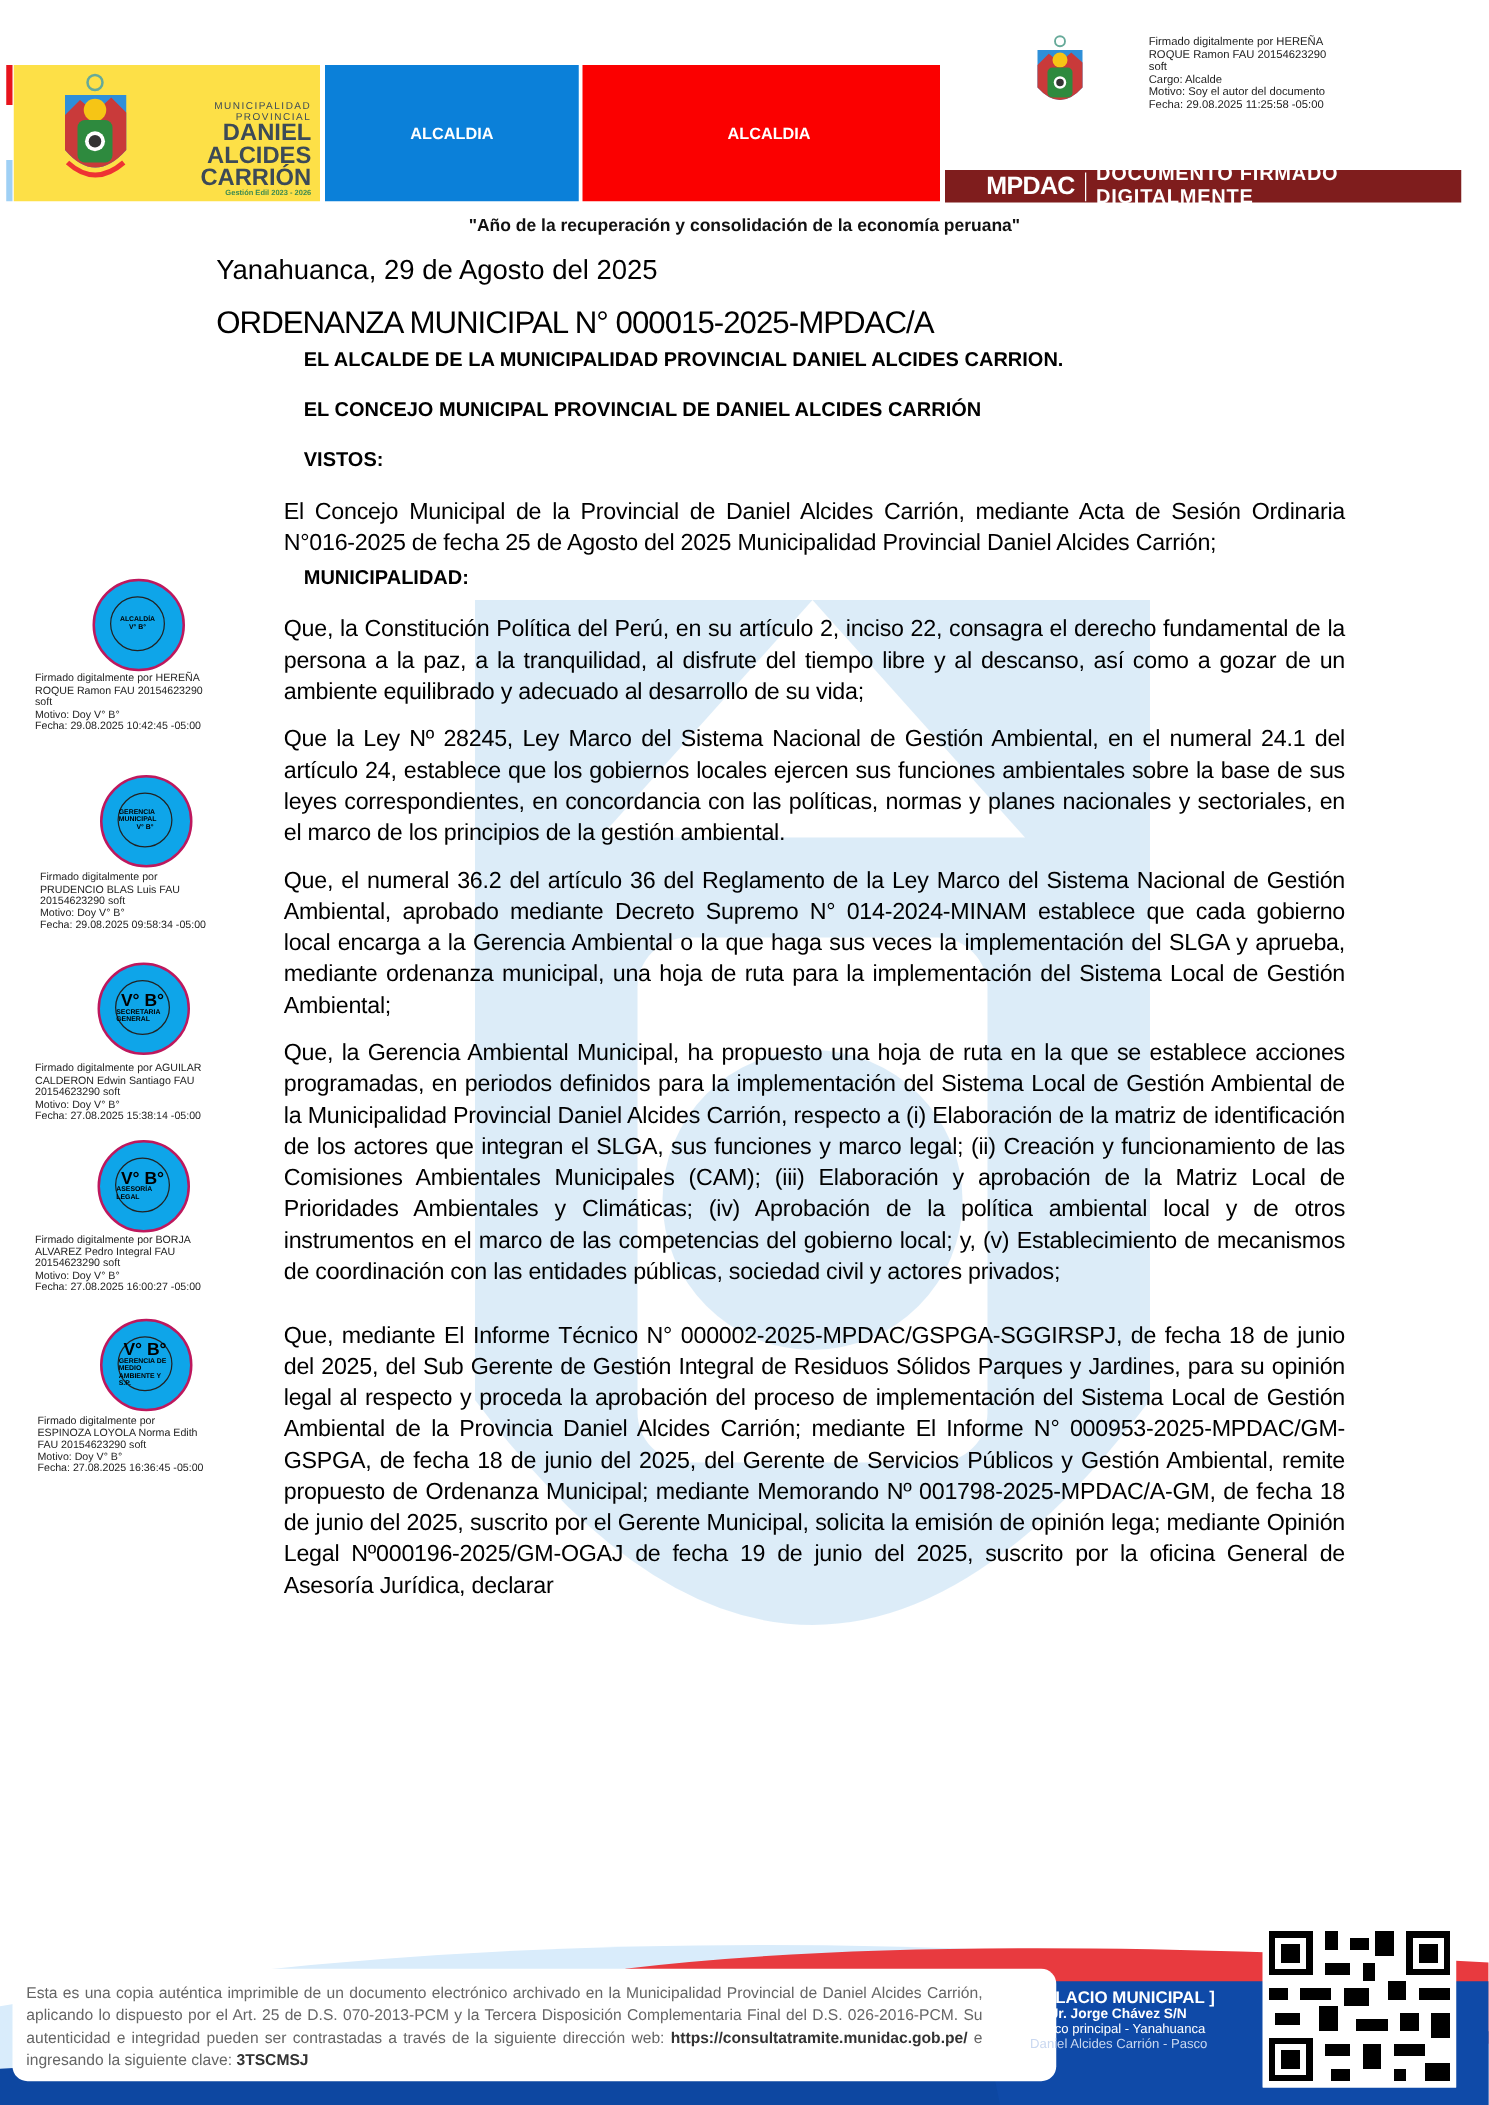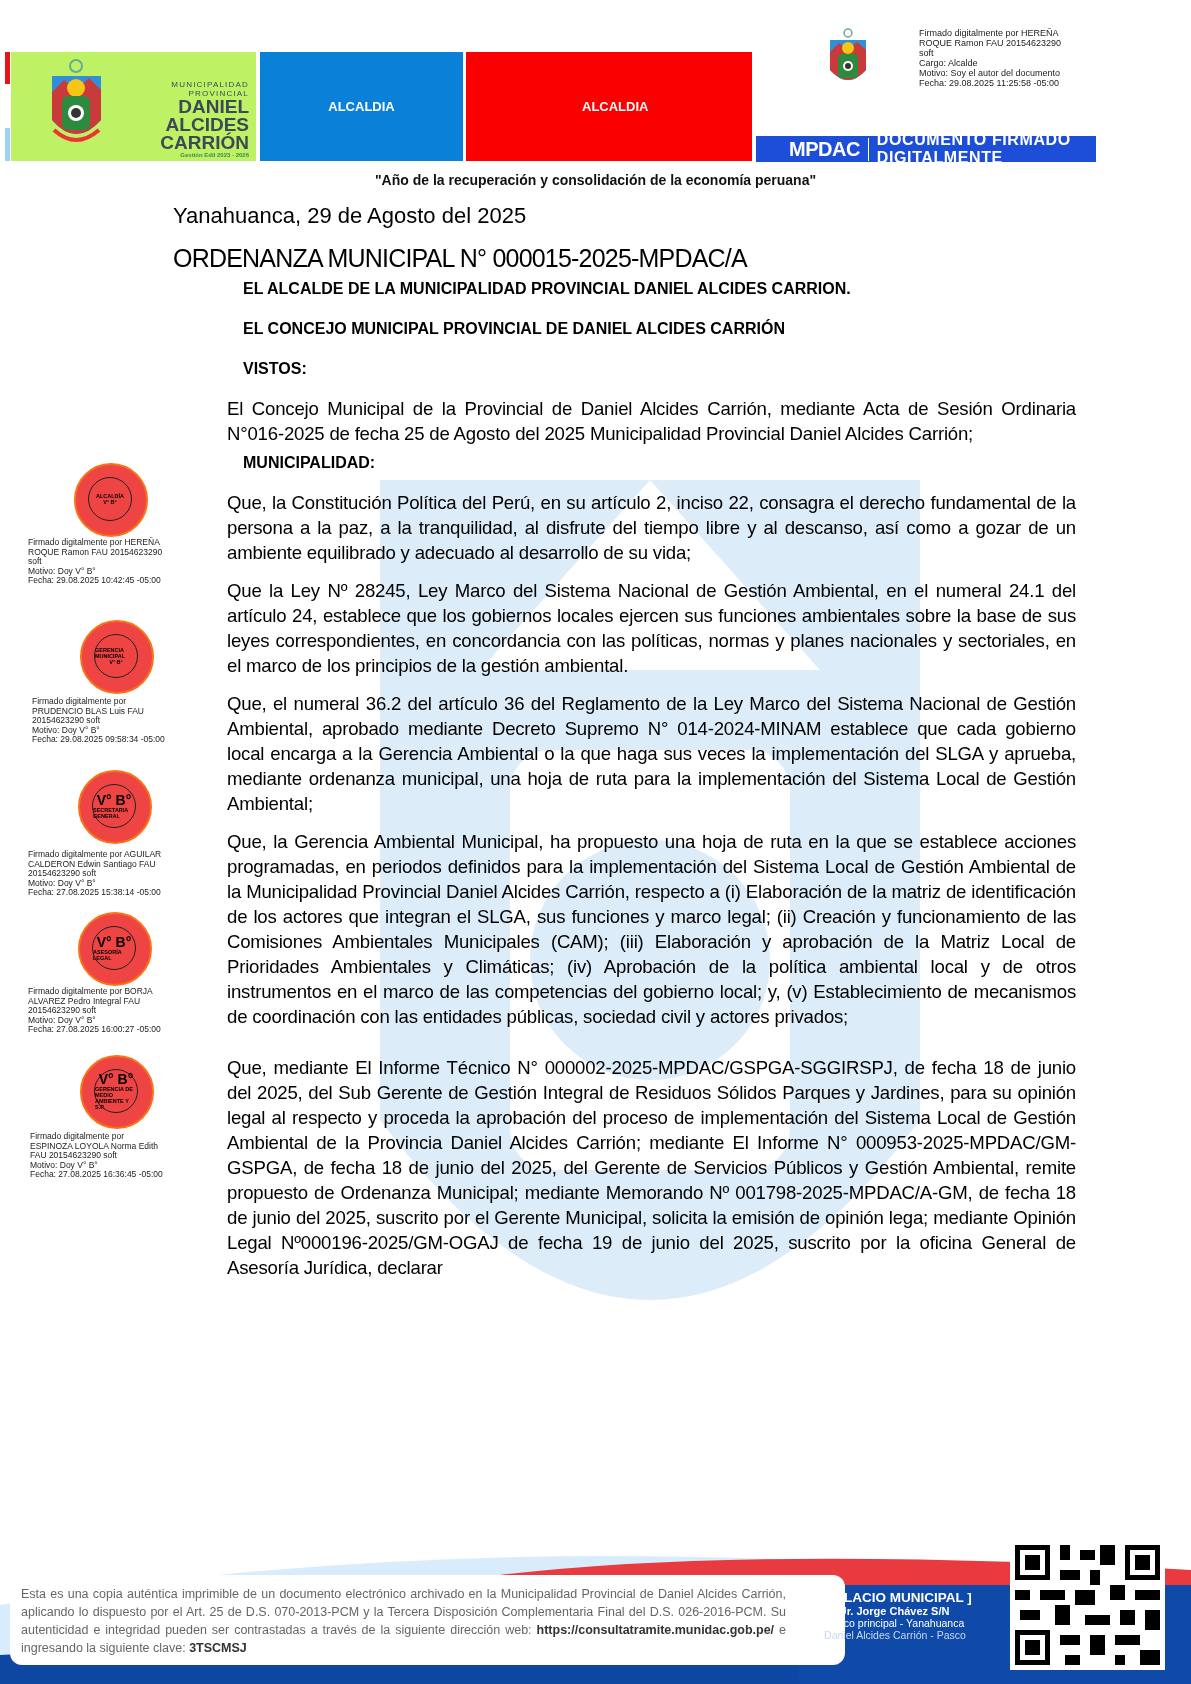--- a/index.html
+++ b/index.html
@@ -2,50 +2,50 @@
 <html><head>
 <meta charset="utf-8">
 <style>
   html, body { margin:0; padding:0; }
   body { width:1191px; height:1684px; position:relative; background:#fff; overflow:hidden;
          font-family:"Liberation Sans", sans-serif; color:#000; }
   .abs { position:absolute; }
   
   .hdr-red-stub { left:5px; top:52px; width:5px; height:32px; background:#e8141c; }
   .hdr-blue-stub { left:5px; top:128px; width:5px; height:33px; background:#9fd0f5; }
-  .logo-panel { left:11px; top:52px; width:245px; height:109px; background:#bef264; }
+  .logo-panel { left:11px; top:52px; width:245px; height:109px; background:#fde047; }
   .crest { left:38px; top:6px; width:55px; height:90px; }
   .logo-text { left:108px; top:28px; width:130px; text-align:right; color:#3c4a57; }
   .logo-text .l1 { font-size:8px; letter-spacing:1.2px; }
   .logo-text .l2 { font-size:19px; font-weight:bold; line-height:18px; }
   .logo-text .l3 { font-size:6px; color:#3c8a52; font-weight:bold; }
   .band-blue { left:260px; top:52px; width:203px; height:109px; background:#0b80d9; color:#fff;
                display:flex; align-items:center; justify-content:center; font-size:13px; font-weight:bold; }
   .band-red { left:466px; top:52px; width:286px; height:109px; background:#fb0000; color:#fff;
               display:flex; align-items:center; font-size:13px; font-weight:bold; }
   .band-red span { margin-left:116px; }
   .sig-top-crest { left:828px; top:28px; width:40px; height:62px; }
   .sig-top-text { left:919px; top:28px; font-size:9px; line-height:10px; color:#222; }
-  .mpdac-bar { left:756px; top:136px; width:340px; height:26px; background:#1d4ed8; color:#fff;
+  .mpdac-bar { left:756px; top:136px; width:413px; height:26px; background:#7f1d1d; color:#fff;
                display:flex; align-items:center; }
   .mpdac-bar .m { font-size:20px; font-weight:bold; margin-left:33px; padding-right:8px;
                   border-right:1px solid #fff; letter-spacing:-0.5px; }
   .mpdac-bar .d { font-size:16px; font-weight:bold; margin-left:8px; letter-spacing:0.6px; }
   .motto { left:0; width:1191px; top:172px; text-align:center; font-size:14px; font-weight:bold; color:#111; }
   .place-date { left:173px; top:203px; font-size:22px; }
   .ord-title { left:173px; top:244px; font-size:25px; letter-spacing:-0.8px; }
   
   .body-area { left:227px; top:276px; width:849px; }
   .p { font-size:18.6px; line-height:25px; text-align:justify; margin:0; letter-spacing:-0.2px; }
   .h { font-size:16px; font-weight:bold; margin:16px; }
   
   .watermark { left:360px; top:420px; width:580px; height:1060px; opacity:0.16; }
   
   .sig { position:absolute; left:28px; width:190px; font-size:8.5px; line-height:9.5px; color:#222; }
-  .seal { position:absolute; width:70px; height:70px; border-radius:50%; border:2px solid #f97316; background:#ef4444; }
+  .seal { position:absolute; width:70px; height:70px; border-radius:50%; border:2px solid #be185d; background:#0ea5e9; }
   .seal .inner { position:absolute; left:12px; top:12px; width:42px; height:42px; border-radius:50%; border:1px solid #222;
                  display:flex; flex-direction:column; align-items:center; justify-content:center; font-weight:bold; font-size:14px; line-height:14px; }
   .seal .inner small { font-size:5.5px; line-height:6px; font-weight:bold; }
   
   .footer-wave { left:0; top:1545px; width:1191px; height:139px; }
   .footer-text { left:21px; top:1585px; width:765px; font-size:12.5px; line-height:18px; color:#666; text-align:justify; }
   .footer-text b { color:#333; }
   .palacio { left:795px; top:1590px; width:200px; text-align:center; color:#fff; }
   .palacio .t1 { font-size:13.5px; font-weight:bold; }
   .palacio .t2 { font-size:11px; font-weight:bold; line-height:12px; }

